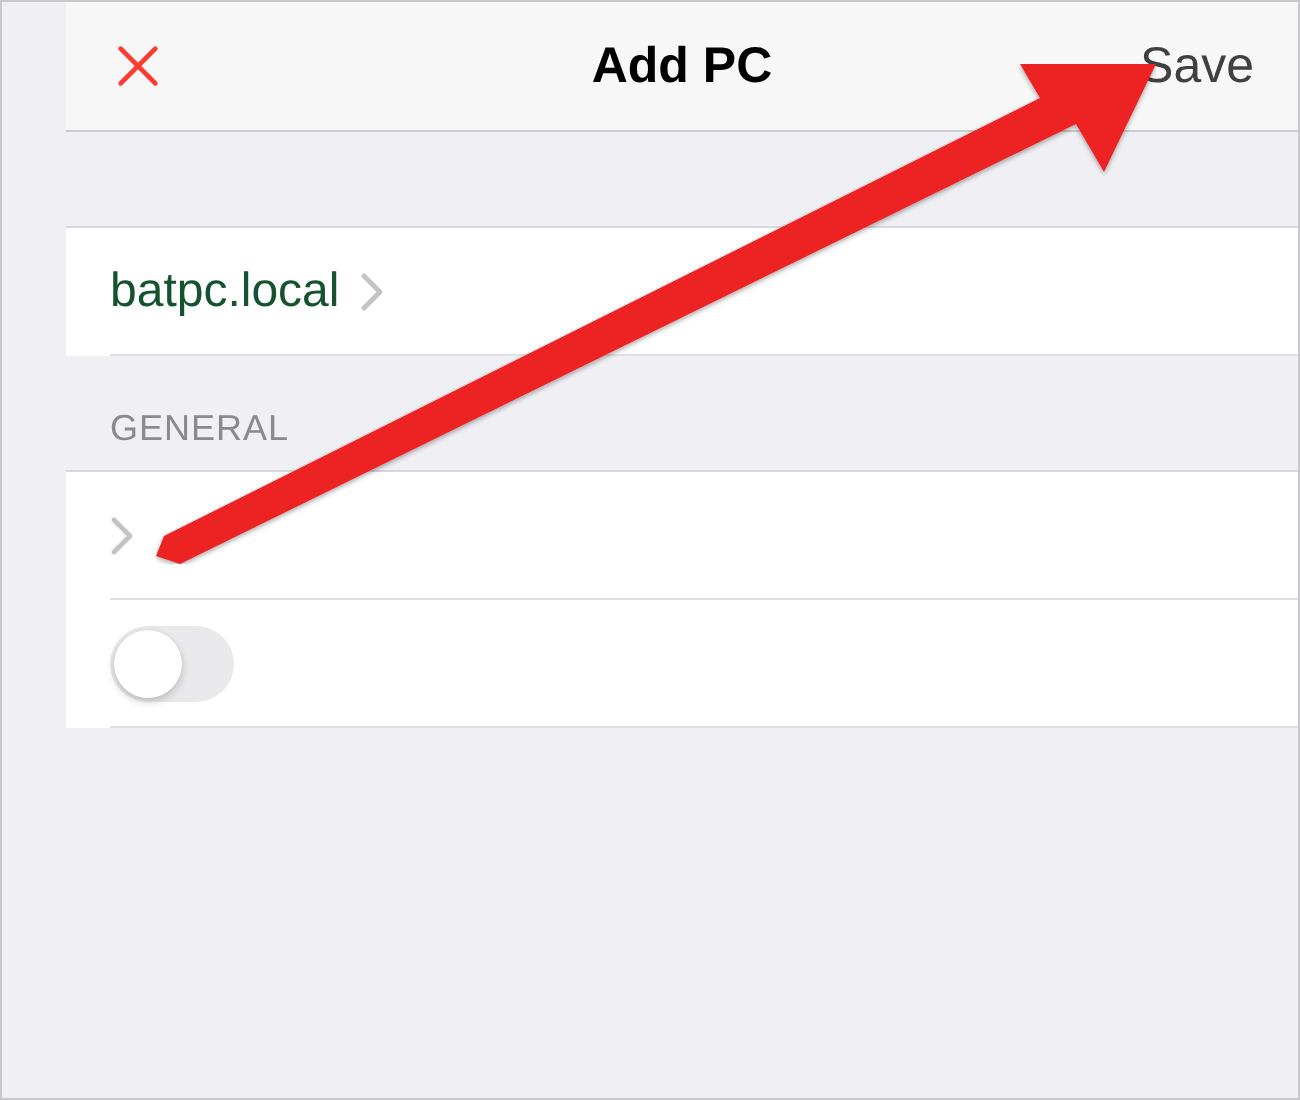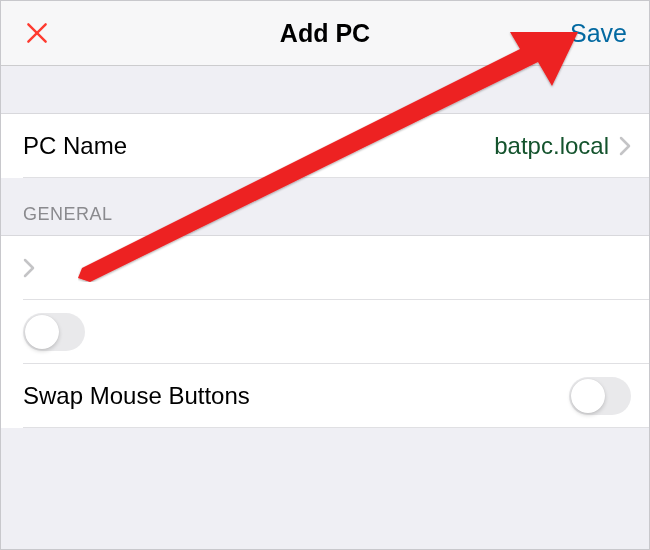--- a/index.html
+++ b/index.html
@@ -16,20 +16,21 @@
     }
     body {
       background: #efeff4;
       position: relative;
     }
     .container {
       border: 1px solid #c8c8cc;
       width: 100%;
       height: 100%;
       background: #efeff4;
+      padding-left: 32px;
     }
     .navbar {
       height: 65px;
       background: #f7f7f8;
       border-bottom: 1px solid #ccccce;
       display: flex;
       align-items: center;
       justify-content: space-between;
       padding: 0 22px;
       position: relative;
@@ -51,21 +52,21 @@
     .nav-title {
       position: absolute;
       left: 50%;
       transform: translateX(-50%);
       font-size: 25px;
       font-weight: 600;
       color: #000;
     }
     .nav-save {
       font-size: 25px;
-      color: #0369a1;
+      color: #404040;
       font-weight: 400;
     }
     .spacer {
       height: 48px;
       background: #efeff4;
       border-bottom: 1px solid #d8d8dc;
     }
     .group {
       background: #fff;
     }
@@ -167,47 +168,40 @@
       </svg>
     </div>
     <div class="nav-title">Add PC</div>
     <div class="nav-save">Save</div>
   </div>
 
   <div class="spacer"></div>
 
   <div class="group">
     <div class="row">
-      <div class="row-label">PC Name</div>
       <div class="row-value">batpc.local</div>
       <div class="chevron">
         <svg viewBox="0 0 12 20">
             <polyline points="2,2 10,10 2,18"></polyline>
           </svg>
       </div>
     </div>
   </div>
 
   <div class="section-header">GENERAL</div>
 
   <div class="group">
     <div class="row">
       <div class="chevron">
         <svg viewBox="0 0 12 20">
             <polyline points="2,2 10,10 2,18"></polyline>
           </svg>
       </div>
     </div>
     <div class="row">
-      <div class="toggle">
-        <div class="toggle-knob"></div>
-      </div>
-    </div>
-    <div class="row">
-      <div class="row-label">Swap Mouse Buttons</div>
       <div class="toggle">
         <div class="toggle-knob"></div>
       </div>
     </div>
   </div>
 
   <svg class="arrow-annotation" viewBox="0 0 500 250">
     <defs>
       <filter id="shadow" x="-20%" y="-20%" width="140%" height="140%">
         <feDropShadow dx="0" dy="1" stdDeviation="1.2" flood-opacity="0.35"></feDropShadow>

